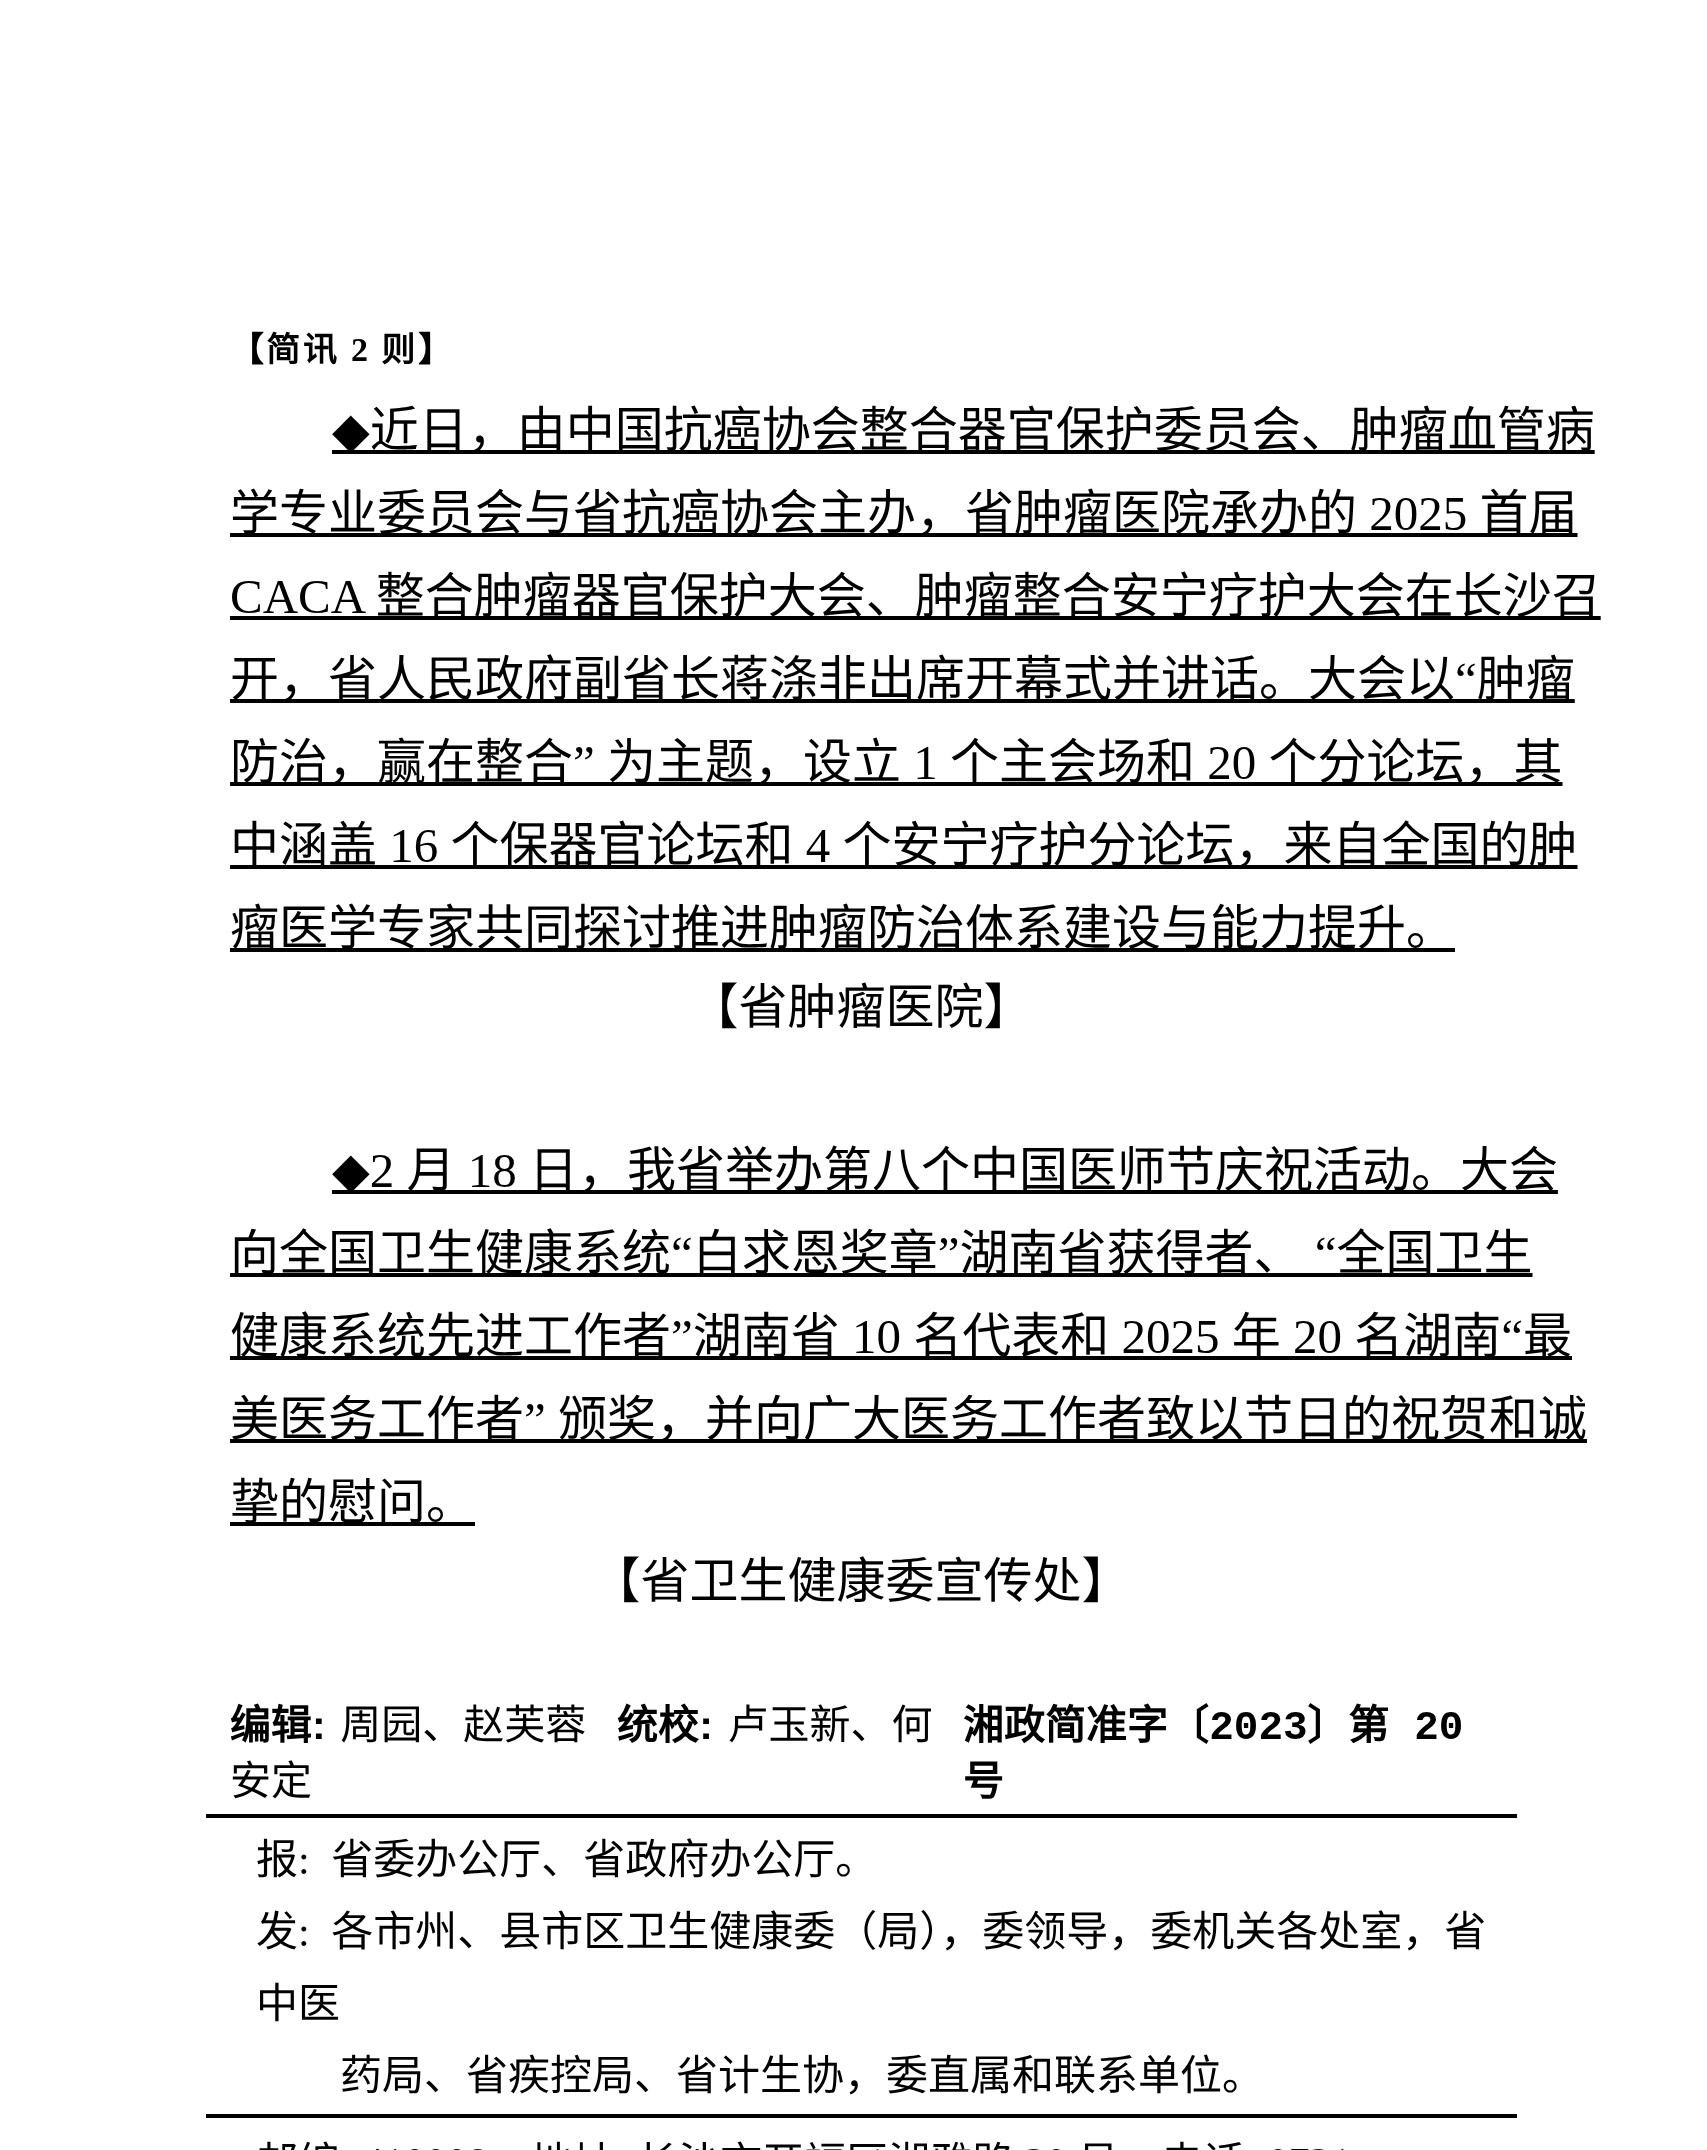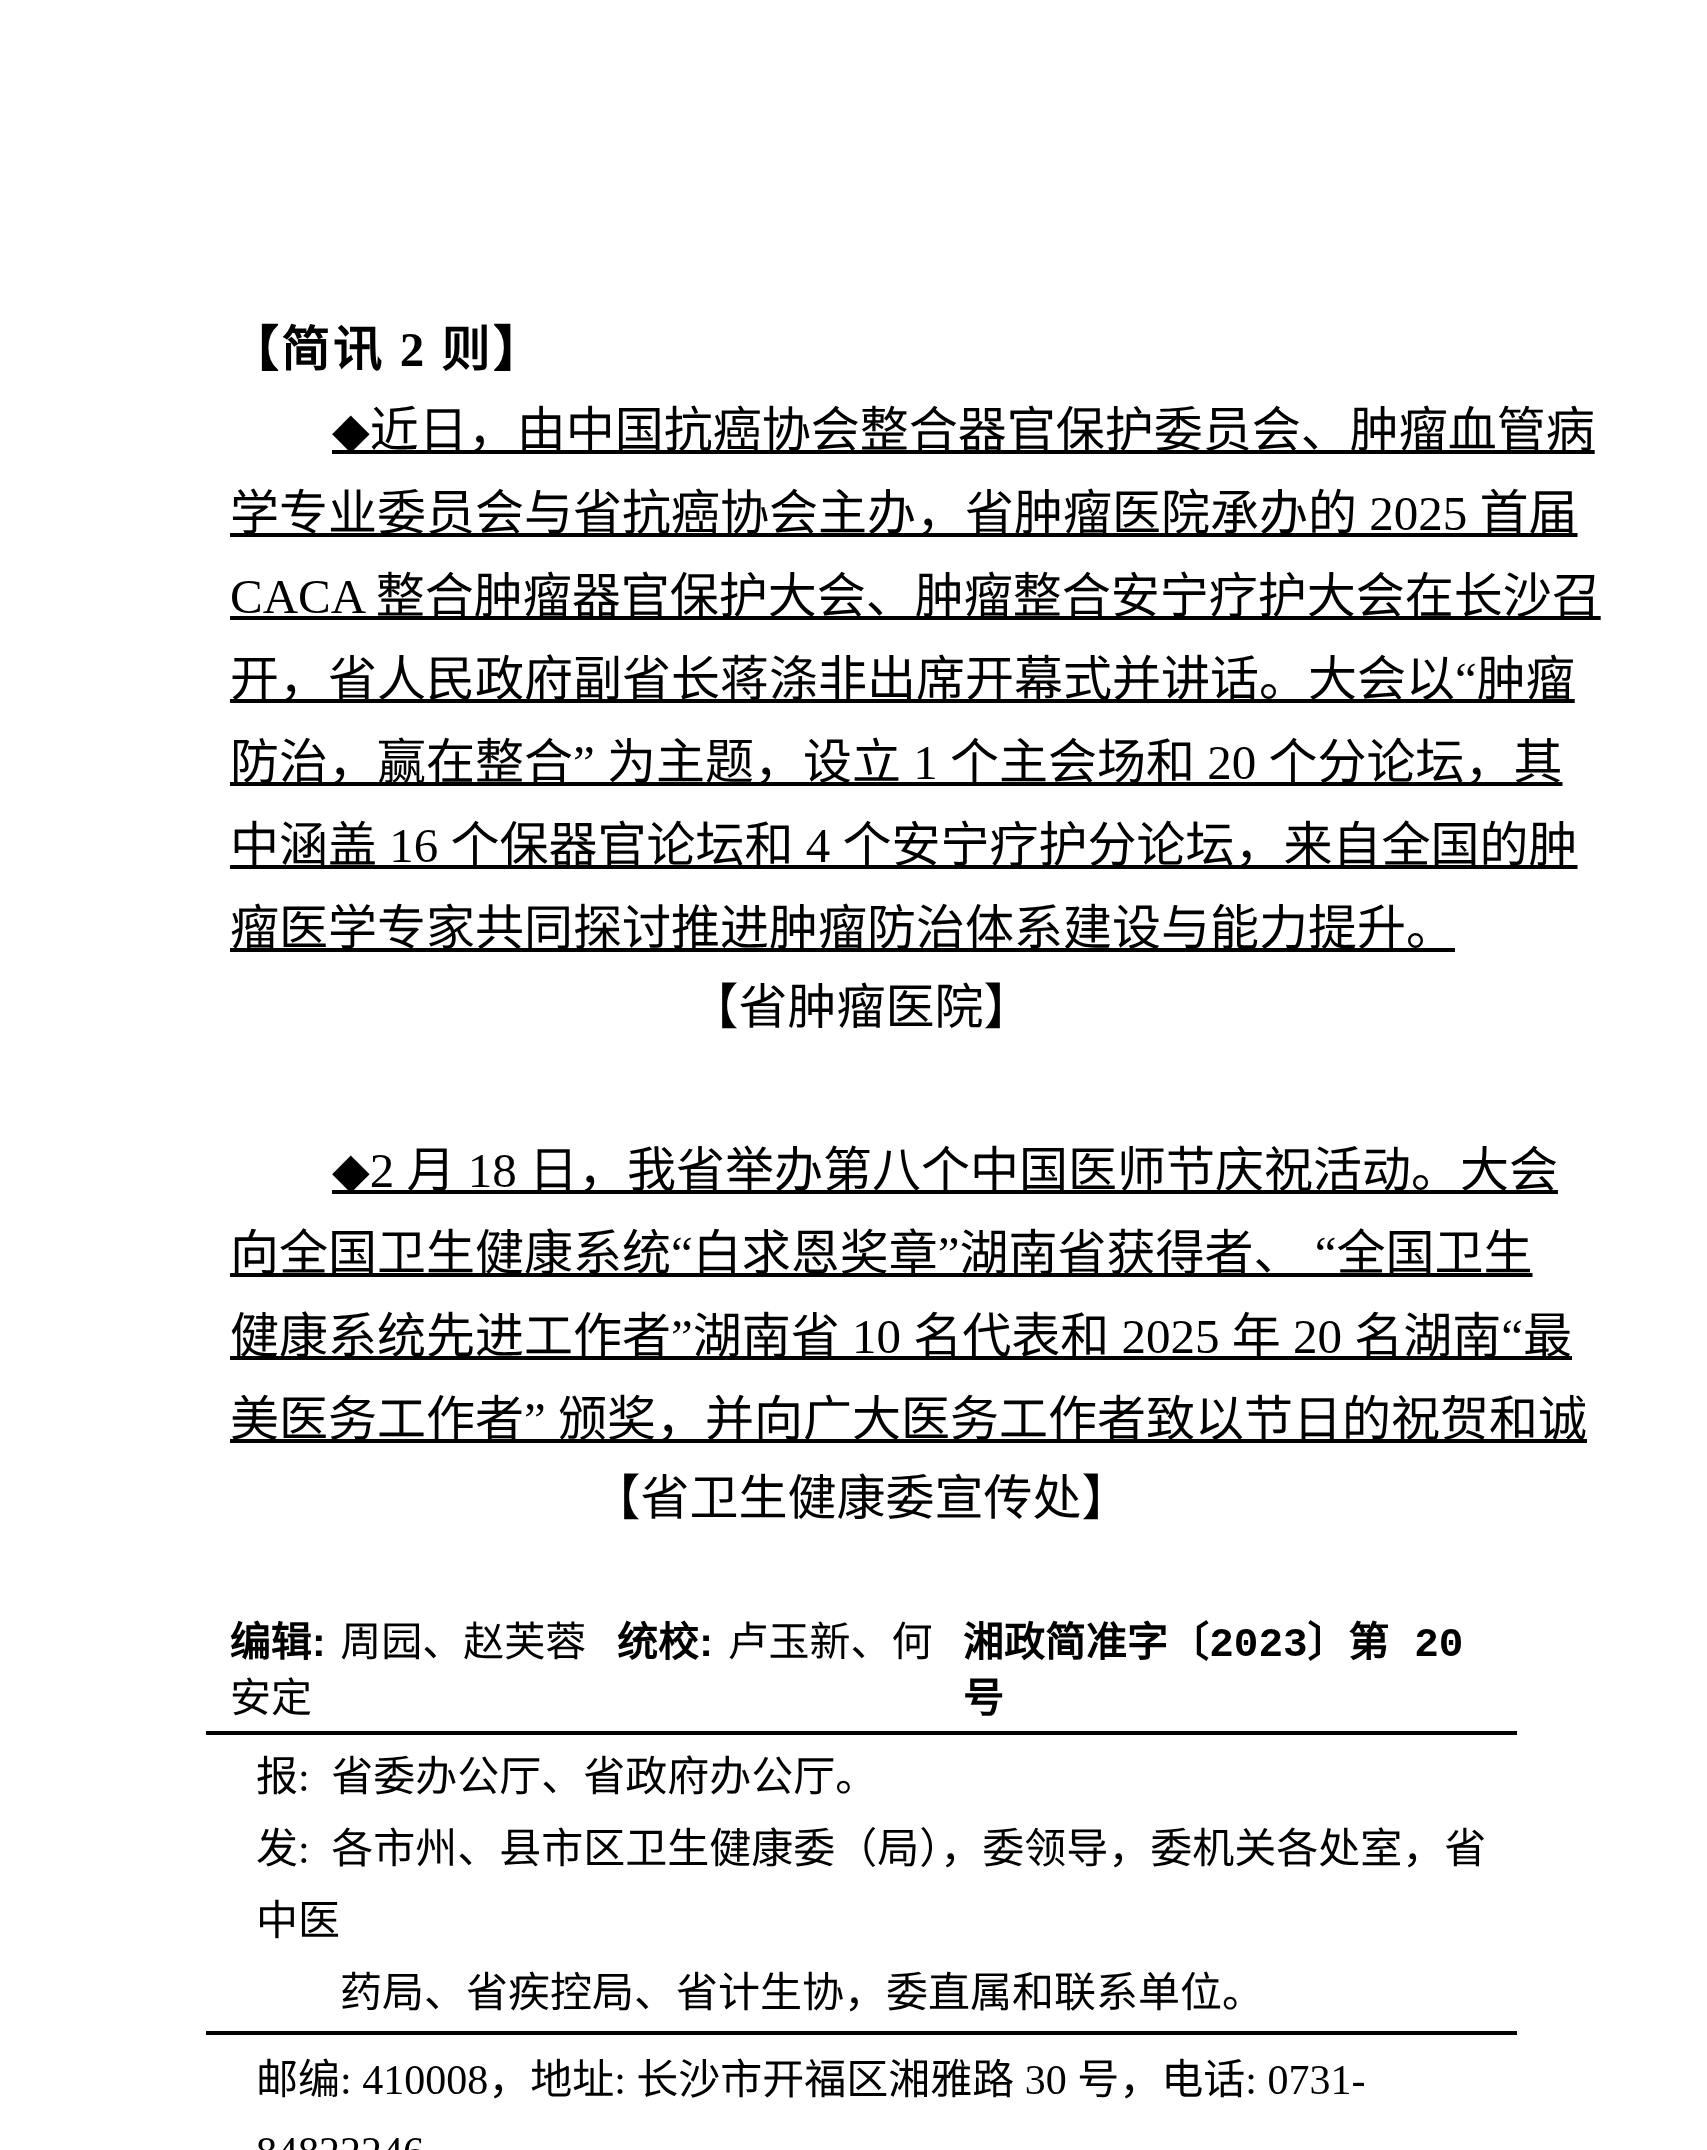--- a/index.html
+++ b/index.html
@@ -12,21 +12,21 @@
     overflow: hidden;
   }
   .content {
     position: absolute;
     left: 230px;
     top: 0;
     width: 1262px;
   }
   .heading {
     margin-top: 320px;
-    font-size: 49px;
+    font-size: 34px;
     line-height: 60px;
     font-weight: bold;
     letter-spacing: 2.6px;
     text-align: left;
   }
   .para { margin-top: 8.6px; }
   .para2 { margin-top: 76px; }
   .bline {
     font-size: 49px;
     line-height: 83px;
@@ -95,20 +95,21 @@
     <div class="bline">中涵盖 16 个保器官论坛和 4 个安宁疗护分论坛，来自全国的肿</div>
     <div class="bline lastline">瘤医学专家共同探讨推进肿瘤防治体系建设与能力提升。</div>
   </div>
   <div class="attr">【省肿瘤医院】</div>
 
   <div class="para para2">
     <div class="bline firstline">◆2 月 18 日，我省举办第八个中国医师节庆祝活动。大会</div>
     <div class="bline">向全国卫生健康系统“白求恩奖章”湖南省获得者、 “全国卫生</div>
     <div class="bline">健康系统先进工作者”湖南省 10 名代表和 2025 年 20 名湖南“最</div>
     <div class="bline">美医务工作者” 颁奖，并向广大医务工作者致以节日的祝贺和诚</div>
+    <div class="bline lastline">挚的慰问。</div>
   </div>
   <div class="attr">【省卫生健康委宣传处】</div>
 
   <div class="colophon-row">
     <span>
       <span class="lab">编辑:</span><span class="names">周园、赵芙蓉</span><span class="lab gap">统校:</span><span class="names">卢玉新、何安定</span>
     </span>
     <span class="docnum">湘政简准字〔2023〕第 20 号</span>
   </div>
 

